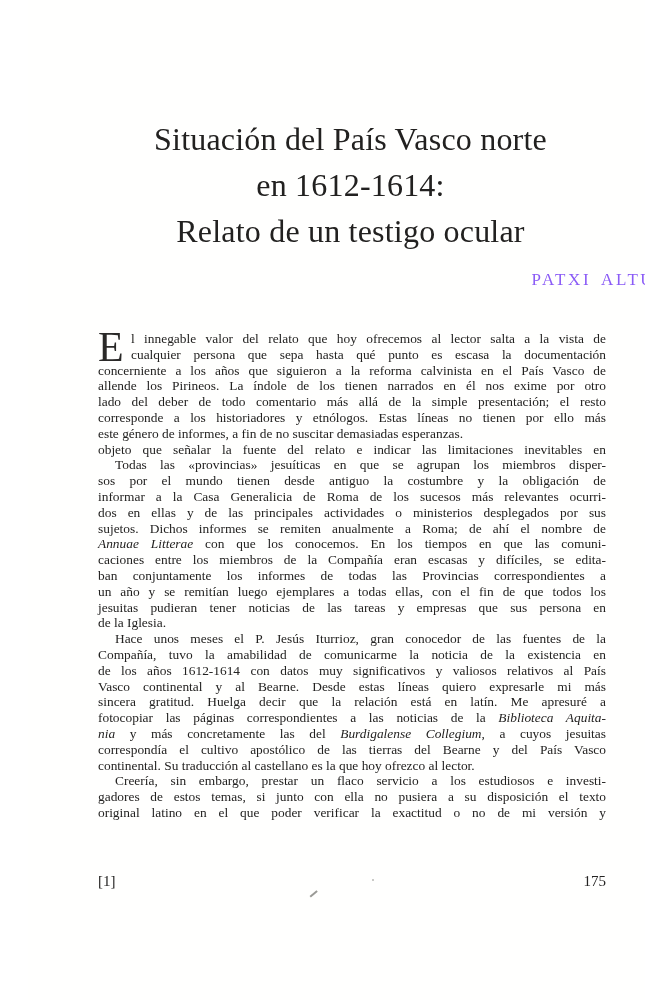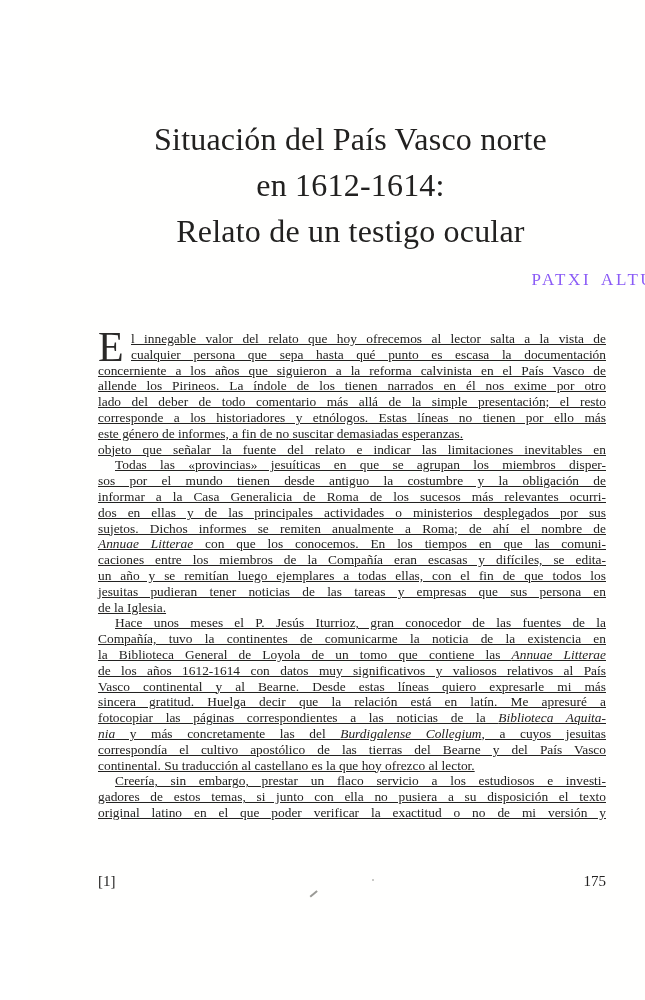--- a/index.html
+++ b/index.html
@@ -53,21 +53,20 @@
     font-size: 13.4px;
     line-height: 15.8px;
     color: #232221;
   }
   .paragraph { position: relative; }
   .line {
     text-align: justify;
     text-align-last: justify;
     -moz-text-align-last: justify;
     white-space: nowrap;
-    text-decoration: underline;
   }
   .line.no-justify {
     text-align-last: left;
     -moz-text-align-last: left;
   }
   .line.dc-offset { padding-left: 33px; }
   .line.first-indent { text-indent: 17px; }
   .dropcap {
     position: absolute;
     left: 0;
@@ -130,28 +129,28 @@
         <div class="line"><span>objeto que señalar la fuente del relato e indicar las limitaciones inevitables en</span></div>
       </div>
       <div class="paragraph">
         <div class="line first-indent"><span>Todas las «provincias» jesuíticas en que se agrupan los miembros disper-</span></div>
         <div class="line"><span>sos por el mundo tienen desde antiguo la costumbre y la obligación de</span></div>
         <div class="line"><span>informar a la Casa Generalicia de Roma de los sucesos más relevantes ocurri-</span></div>
         <div class="line"><span>dos en ellas y de las principales actividades o ministerios desplegados por sus</span></div>
         <div class="line"><span>sujetos. Dichos informes se remiten anualmente a Roma; de ahí el nombre de</span></div>
         <div class="line"><em>Annuae Litterae</em><span> con que los conocemos. En los tiempos en que las comuni-</span></div>
         <div class="line"><span>caciones entre los miembros de la Compañía eran escasas y difíciles, se edita-</span></div>
+        <div class="line"><span>ban conjuntamente los informes de todas las Provincias correspondientes a</span></div>
         <div class="line"><span>un año y se remitían luego ejemplares a todas ellas, con el fin de que todos los</span></div>
         <div class="line"><span>jesuitas pudieran tener noticias de las tareas y empresas que sus persona en</span></div>
         <div class="line no-justify"><span>de la Iglesia.</span></div>
       </div>
       <div class="paragraph">
         <div class="line first-indent"><span>Hace unos meses el P. Jesús Iturrioz, gran conocedor de las fuentes de la</span></div>
-        <div class="line"><span>Compañía, tuvo la continentes de comunicarme la noticia de la existencia en</span></div>
-        <div class="line"><span>la Biblioteca General de Loyola de un tomo que contiene las </span><em>Annuae Litterae</em></div>
+        <div class="line"><span>Compañía, tuvo la amabilidad de comunicarme la noticia de la existencia en</span></div>
         <div class="line"><span>de los años 1612-1614 con datos muy significativos y valiosos relativos al País</span></div>
         <div class="line"><span>Vasco continental y al Bearne. Desde estas líneas quiero expresarle mi más</span></div>
         <div class="line"><span>sincera gratitud. Huelga decir que la relación está en latín. Me apresuré a</span></div>
         <div class="line"><span>fotocopiar las páginas correspondientes a las noticias de la </span><em>Biblioteca Aquita-</em></div>
         <div class="line"><em>nia</em><span> y más concretamente las del </span><em>Burdigalense Collegium</em><span>, a cuyos jesuitas</span></div>
         <div class="line"><span>correspondía el cultivo apostólico de las tierras del Bearne y del País Vasco</span></div>
         <div class="line no-justify"><span>continental. Su traducción al castellano es la que hoy ofrezco al lector.</span></div>
       </div>
       <div class="paragraph">
         <div class="line first-indent"><span>Creería, sin embargo, prestar un flaco servicio a los estudiosos e investi-</span></div>

